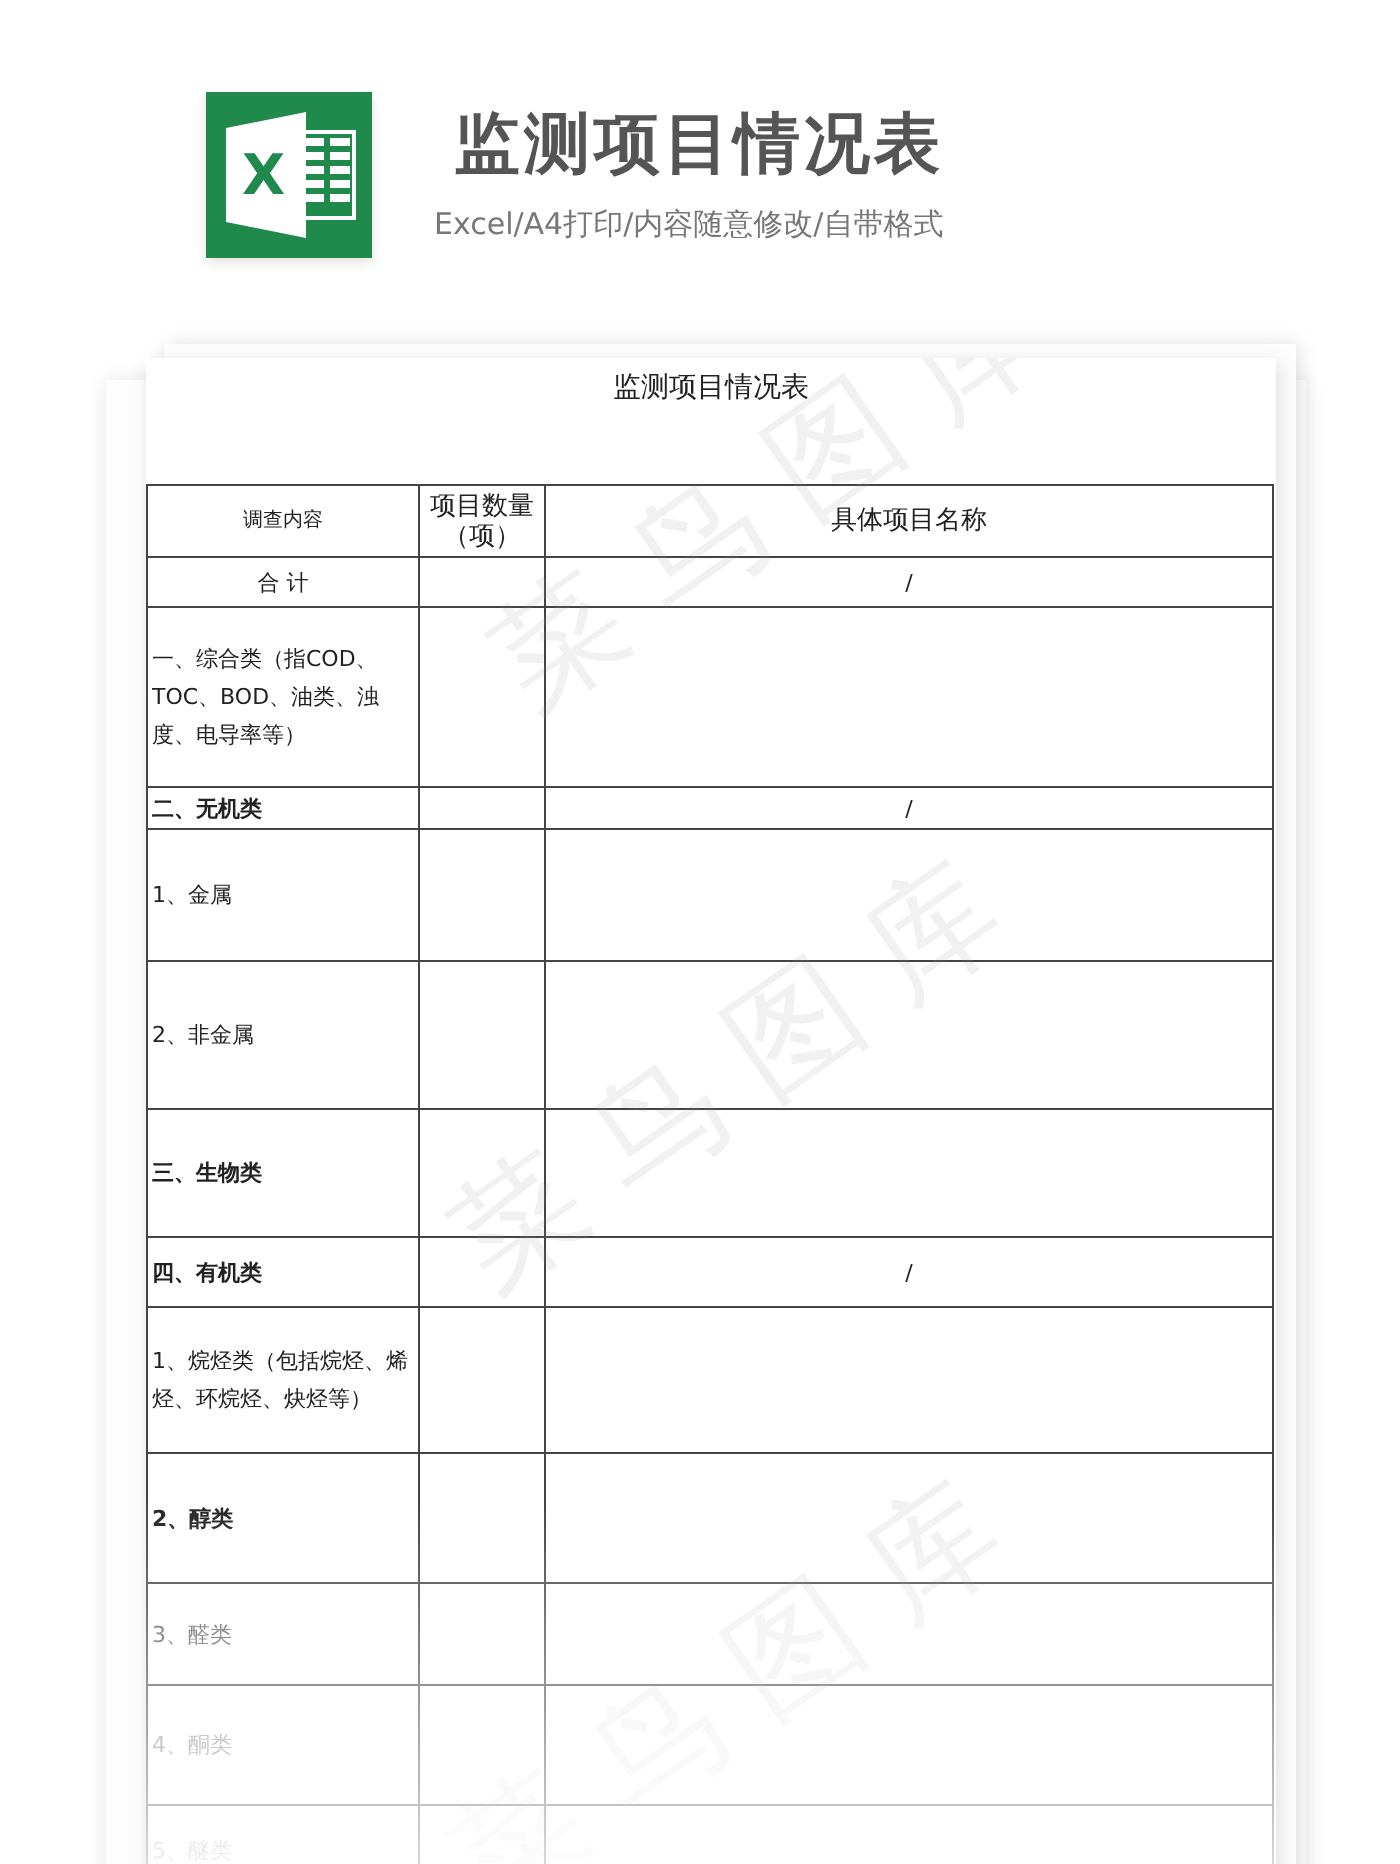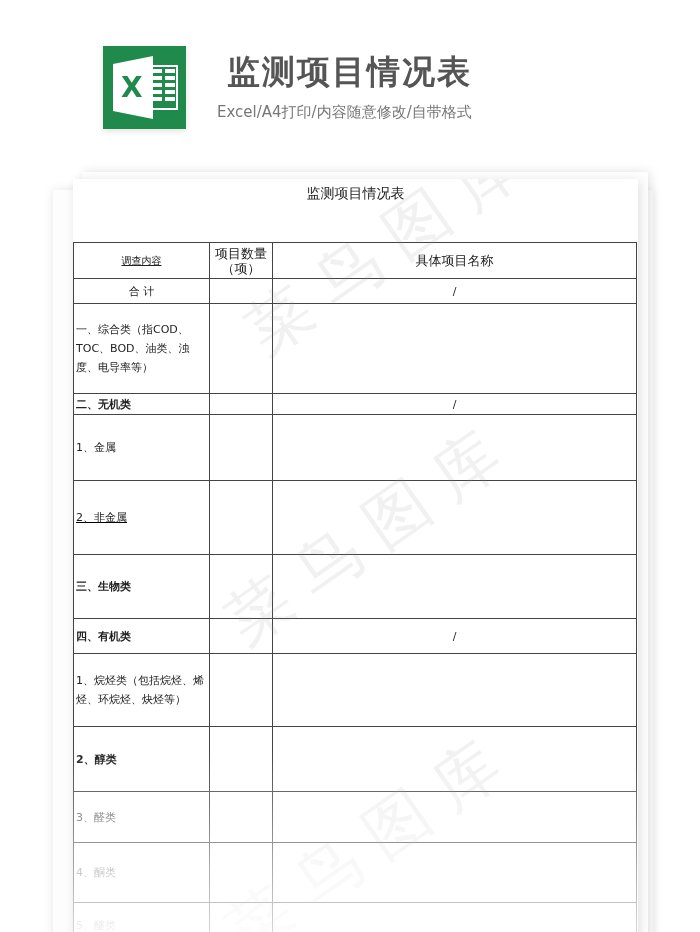--- a/index.html
+++ b/index.html
@@ -55,21 +55,21 @@
     border-collapse: collapse; table-layout: fixed;
   }
   table.grid td {
     border: 1px solid #444; padding: 0 2px; font-size: 11px; color: #222;
     vertical-align: middle; line-height: 19px;
   }
   table.grid td.c0 { width: 131px; }
   table.grid td.c1 { width: 58px; }
   td.center { text-align: center; }
   td.bold { font-weight: bold; margin-left: 32px; }
-  .h-small { font-size: 10px !important; text-decoration: underline; }
+  .h-small { font-size: 10px !important; }
   .h-med { font-size: 13px !important; line-height: 15px !important; }
   .fade { position: absolute; left: 0; bottom: 0; width: 565px; height: 200px;
           background: linear-gradient(to bottom, rgba(255,255,255,0) 0%, rgba(255,255,255,0.55) 60%, rgba(255,255,255,0.85) 100%);
           pointer-events: none; }
   .watermark {
     position: absolute; color: rgba(150,150,150,0.13); font-size: 64px;
     transform: rotate(-35deg); white-space: nowrap; letter-spacing: 20px;
     pointer-events: none;
   }
 </style>
@@ -128,21 +128,21 @@
         <tr style="height: 21px; opacity: 1;">
           <td class="c0 bold">二、无机类</td>
           <td class="c1 center"></td>
           <td class="center">/</td>
         </tr>
         <tr style="height: 66px; opacity: 1;">
           <td class="c0">1、金属</td>
           <td class="c1 center"></td>
           <td class="center"></td>
         </tr>
-        <tr style="height: 74px; opacity: 1; text-decoration: underline;">
+        <tr style="height: 74px; opacity: 1;">
           <td class="c0">2、非金属</td>
           <td class="c1 center"></td>
           <td class="center"></td>
         </tr>
         <tr style="height: 64px; opacity: 1;">
           <td class="c0 bold">三、生物类</td>
           <td class="c1 center"></td>
           <td class="center"></td>
         </tr>
         <tr style="height: 35px; opacity: 1;">

